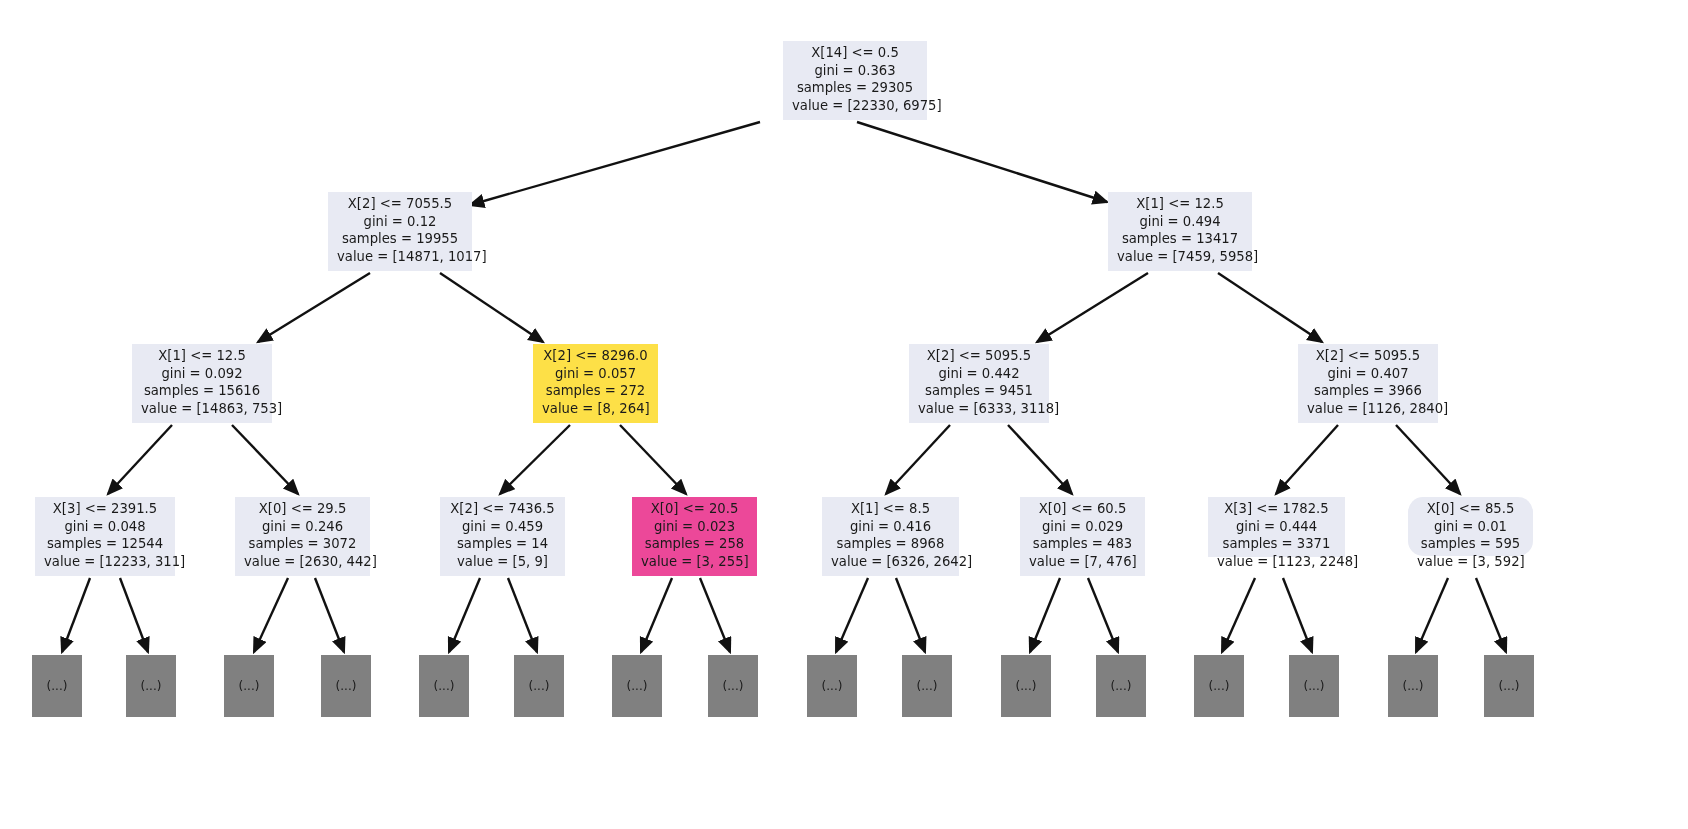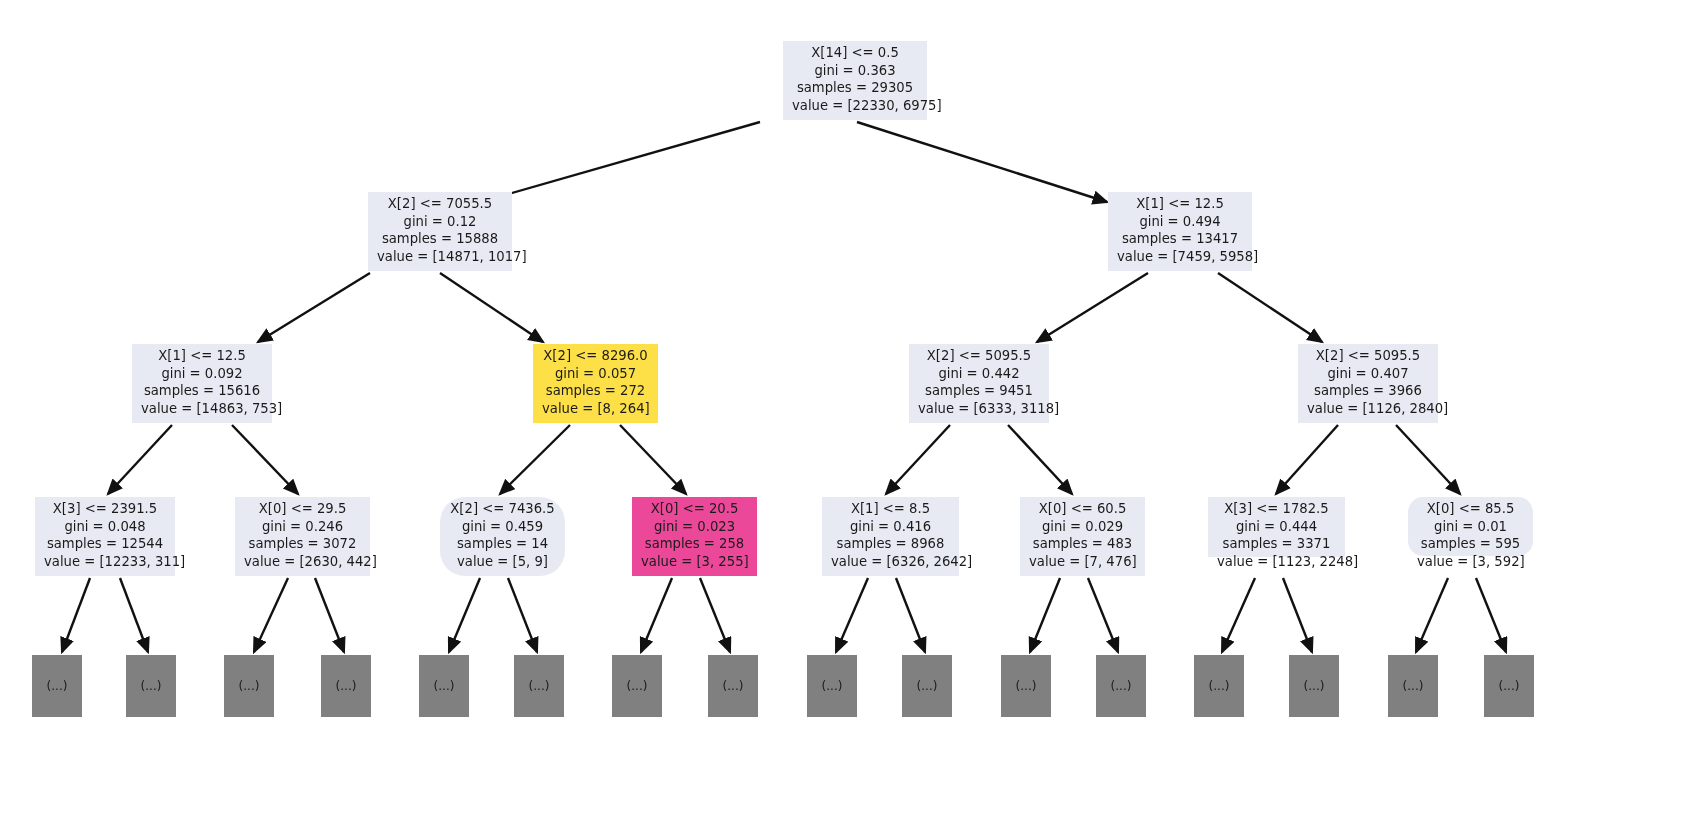--- a/index.html
+++ b/index.html
@@ -99,24 +99,24 @@
         <line x1="1476" y1="578" x2="1506" y2="652" stroke="#111111" stroke-width="2.4" marker-end="url(#arrowhead)"></line>
       </g>
   </svg>
   <div id="nodes-group">
       <div class="node" style="left: 783px; top: 41px; width: 144px; height: 79px; background: rgb(232, 234, 243);">
         <span class="nline">X[14] &lt;= 0.5</span>
         <span class="nline">gini = 0.363</span>
         <span class="nline">samples = 29305</span>
         <span class="nline">value = [22330, 6975]</span>
       </div>
-      <div class="node" style="left: 328px; top: 192px; width: 144px; height: 79px; background: rgb(232, 234, 243); margin-left: 40px;">
+      <div class="node" style="left: 328px; top: 192px; width: 144px; height: 79px; background: rgb(232, 234, 243);">
         <span class="nline">X[2] &lt;= 7055.5</span>
         <span class="nline">gini = 0.12</span>
-        <span class="nline">samples = 15888</span>
+        <span class="nline">samples = 19955</span>
         <span class="nline">value = [14871, 1017]</span>
       </div>
       <div class="node" style="left: 1108px; top: 192px; width: 144px; height: 79px; background: rgb(232, 234, 243);">
         <span class="nline">X[1] &lt;= 12.5</span>
         <span class="nline">gini = 0.494</span>
         <span class="nline">samples = 13417</span>
         <span class="nline">value = [7459, 5958]</span>
       </div>
       <div class="node" style="left: 132px; top: 344px; width: 140px; height: 79px; background: rgb(232, 234, 243);">
         <span class="nline">X[1] &lt;= 12.5</span>
@@ -147,21 +147,21 @@
         <span class="nline">gini = 0.048</span>
         <span class="nline">samples = 12544</span>
         <span class="nline">value = [12233, 311]</span>
       </div>
       <div class="node" style="left: 235px; top: 497px; width: 135px; height: 79px; background: rgb(232, 234, 243);">
         <span class="nline">X[0] &lt;= 29.5</span>
         <span class="nline">gini = 0.246</span>
         <span class="nline">samples = 3072</span>
         <span class="nline">value = [2630, 442]</span>
       </div>
-      <div class="node" style="left: 440px; top: 497px; width: 125px; height: 79px; background: rgb(232, 234, 243); border-radius: 25px;">
+      <div class="node" style="left: 440px; top: 497px; width: 125px; height: 79px; background: rgb(232, 234, 243);">
         <span class="nline">X[2] &lt;= 7436.5</span>
         <span class="nline">gini = 0.459</span>
         <span class="nline">samples = 14</span>
         <span class="nline">value = [5, 9]</span>
       </div>
       <div class="node" style="left: 632px; top: 497px; width: 125px; height: 79px; background: #ec4899;">
         <span class="nline">X[0] &lt;= 20.5</span>
         <span class="nline">gini = 0.023</span>
         <span class="nline">samples = 258</span>
         <span class="nline">value = [3, 255]</span>

